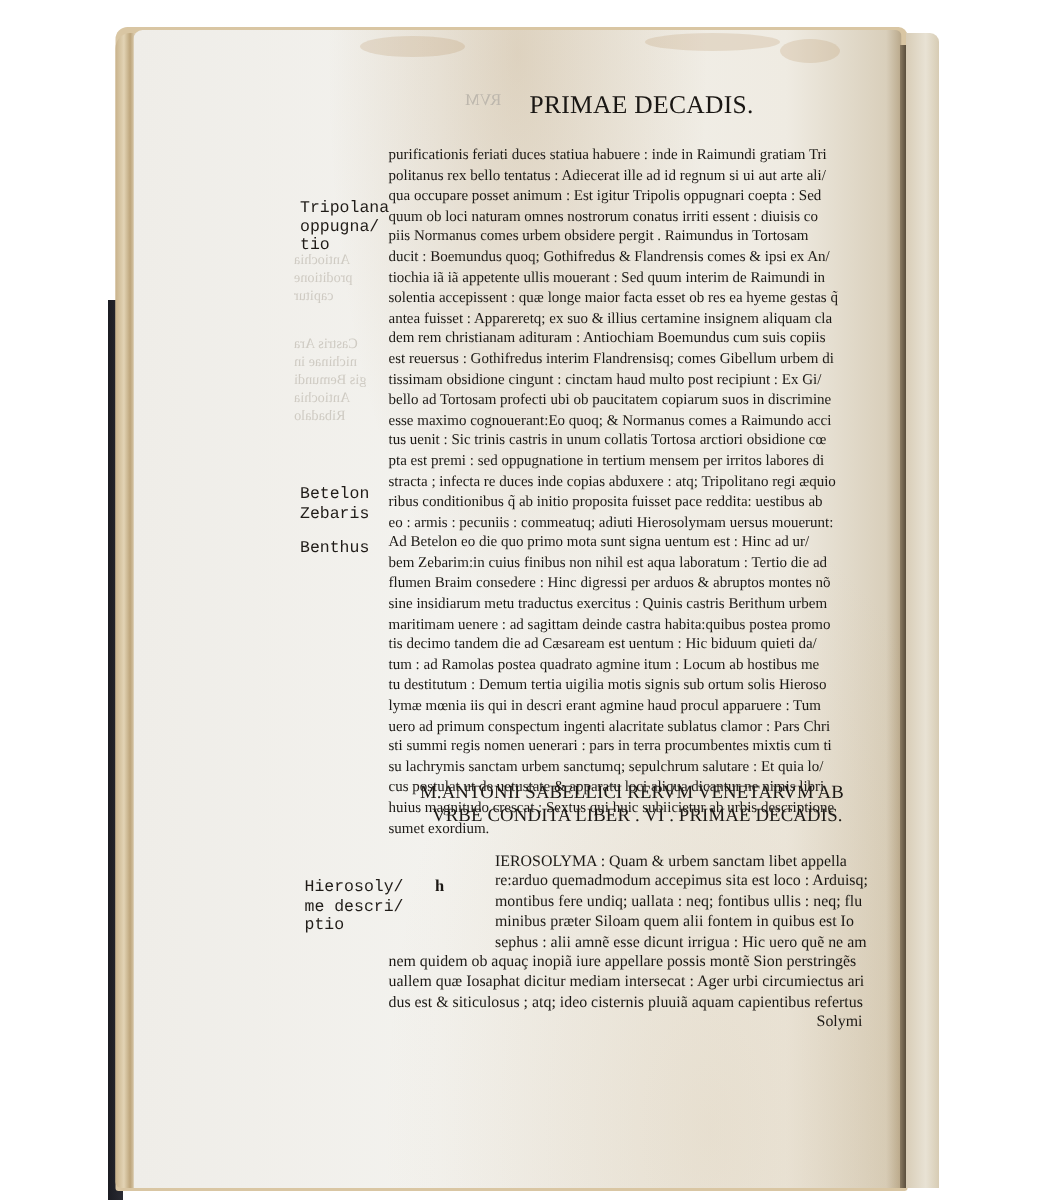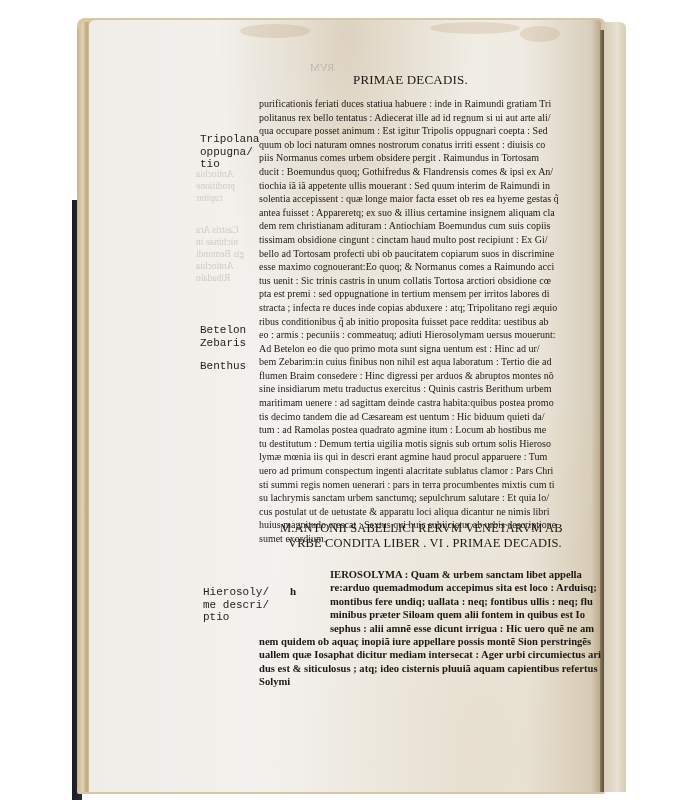--- a/index.html
+++ b/index.html
@@ -32,22 +32,22 @@
   .gutter {
     position:absolute; left:600px; top:30px; width:4px; height:762px;
     background:linear-gradient(90deg,#8a7b62,#5a4e3c);
   }
   .right-page {
     position:absolute; left:604px; top:22px; width:22px; height:770px;
     background:linear-gradient(90deg,#d8cdb7,#e8e2d4 60%,#d7ccb4);
     border-radius:0 6px 0 0;
   }
   .running-head {
-    position:absolute; left:353px; top:60px; font-size:13px; letter-spacing:0.2px;
-    color:#1a1714; font-family:"Liberation Serif", serif;margin-top:12px;
+    position:absolute; left:353px; top:60px; font-size:17px; letter-spacing:0.2px;
+    color:#1a1714; font-family:"Liberation Serif", serif;
   }
   .ghost-head {
     position:absolute; left:310px; top:61px; font-size:11px; color:#bdb7ad;
     transform:scaleX(-1); font-family:"Liberation Serif", serif;
   }
   .body-text {
     position:absolute; left:259px; top:97px; width:340px;
     font-family:"Liberation Serif", serif; font-size:10px; line-height:13.6px;
     color:#1c1915; white-space:nowrap;
   }
@@ -64,23 +64,23 @@
     position:absolute; left:280px; top:521px; font-family:"Liberation Serif", serif;
     font-size:12.5px; line-height:15px; color:#1c1915; letter-spacing:0.1px;
   }
   .book-title .line { display:block; }
   .book-title .line.indent { padding-left:8px; }
   .chapter-text {
     position:absolute; left:259px; top:568px; width:340px;
     font-family:"Liberation Serif", serif; font-size:10.6px; line-height:13.4px;
     color:#1c1915; white-space:nowrap;
   }
-  .chapter-text .line { display:block; height:13.4px;font-weight:bold; }
+  .chapter-text .line { display:block; height:13.4px; }
   .chapter-text .line.indent { padding-left:71px; }
-  .chapter-text .line.right { padding-right:24px; }
+  .chapter-text .line.right { text-align:right; padding-right:24px; }
   .initial-guide {
     position:absolute; left:290px; top:585px; font-family:"Liberation Serif", serif;
     font-size:11px; font-weight:bold; color:#1c1915;
   }
   .foxing { position:absolute; border-radius:50%; background:rgba(170,130,70,.18); }
 </style>
 </head>
 <body>
 
 <div class="book-cover"></div>
@@ -132,20 +132,21 @@
   <span class="line">purificationis feriati duces statiua habuere : inde in Raimundi gratiam Tri</span>
   <span class="line">politanus rex bello tentatus : Adiecerat ille ad id regnum si ui aut arte ali/</span>
   <span class="line">qua occupare posset animum : Est igitur Tripolis oppugnari coepta : Sed</span>
   <span class="line">quum ob loci naturam omnes nostrorum conatus irriti essent : diuisis co</span>
   <span class="line">piis Normanus comes urbem obsidere pergit . Raimundus in Tortosam</span>
   <span class="line">ducit : Boemundus quoq; Gothifredus &amp; Flandrensis comes &amp; ipsi ex An/</span>
   <span class="line">tiochia iã iã appetente ullis mouerant : Sed quum interim de Raimundi in</span>
   <span class="line">solentia accepissent : quæ longe maior facta esset ob res ea hyeme gestas q̃</span>
   <span class="line">antea fuisset : Appareretq; ex suo &amp; illius certamine insignem aliquam cla</span>
   <span class="line">dem rem christianam adituram : Antiochiam Boemundus cum suis copiis</span>
+  <span class="line">est reuersus : Gothifredus interim Flandrensisq; comes Gibellum urbem di</span>
   <span class="line">tissimam obsidione cingunt : cinctam haud multo post recipiunt : Ex Gi/</span>
   <span class="line">bello ad Tortosam profecti ubi ob paucitatem copiarum suos in discrimine</span>
   <span class="line">esse maximo cognouerant:Eo quoq; &amp; Normanus comes a Raimundo acci</span>
   <span class="line">tus uenit : Sic trinis castris in unum collatis Tortosa arctiori obsidione cœ</span>
   <span class="line">pta est premi : sed oppugnatione in tertium mensem per irritos labores di</span>
   <span class="line">stracta ; infecta re duces inde copias abduxere : atq; Tripolitano regi æquio</span>
   <span class="line">ribus conditionibus q̃ ab initio proposita fuisset pace reddita: uestibus ab</span>
   <span class="line">eo : armis : pecuniis : commeatuq; adiuti Hierosolymam uersus mouerunt:</span>
   <span class="line">Ad Betelon eo die quo primo mota sunt signa uentum est : Hinc ad ur/</span>
   <span class="line">bem Zebarim:in cuius finibus non nihil est aqua laboratum : Tertio die ad</span>

